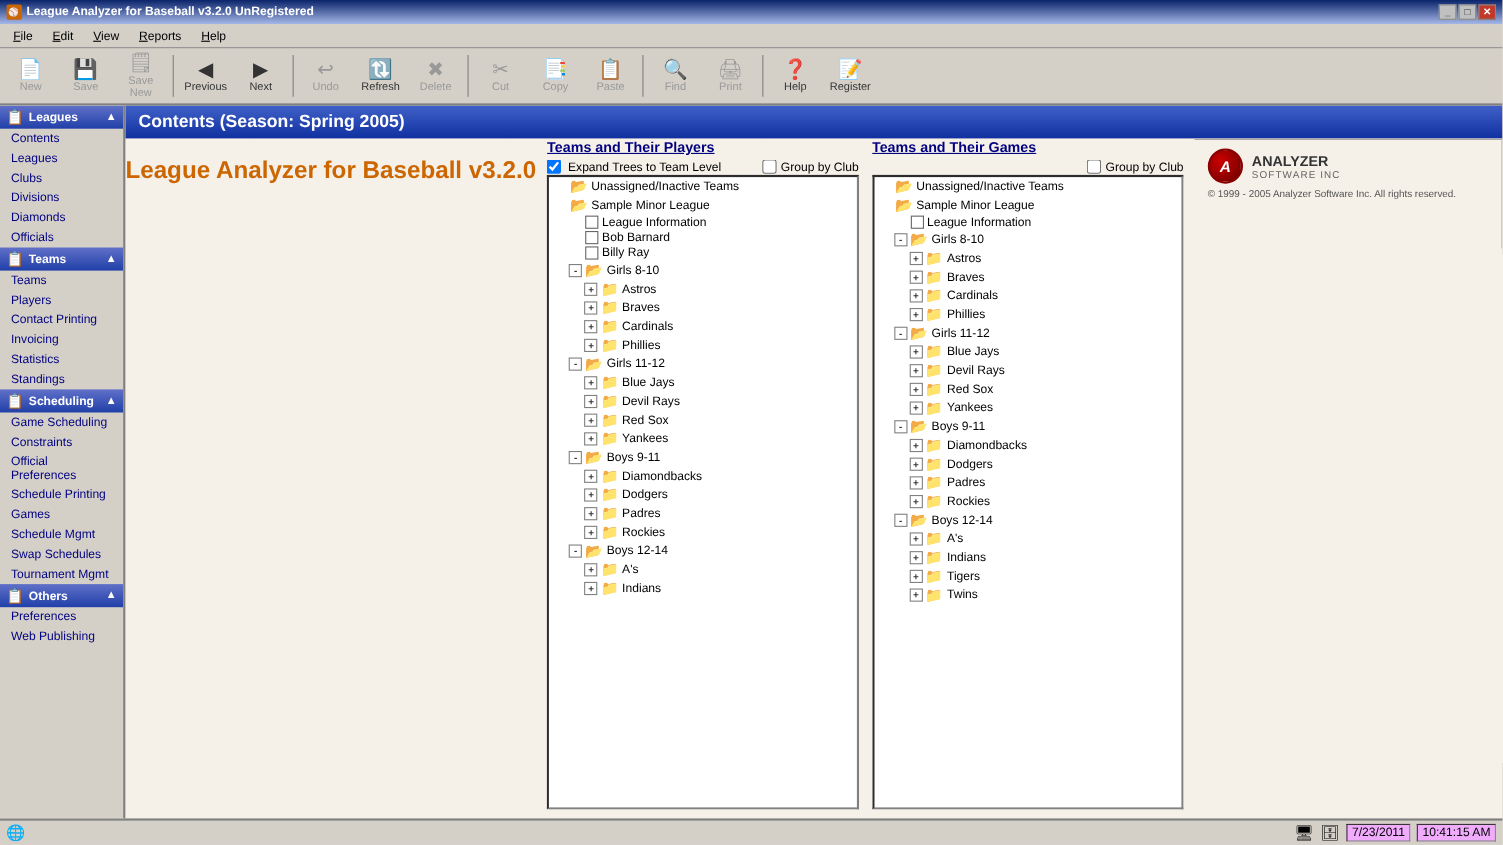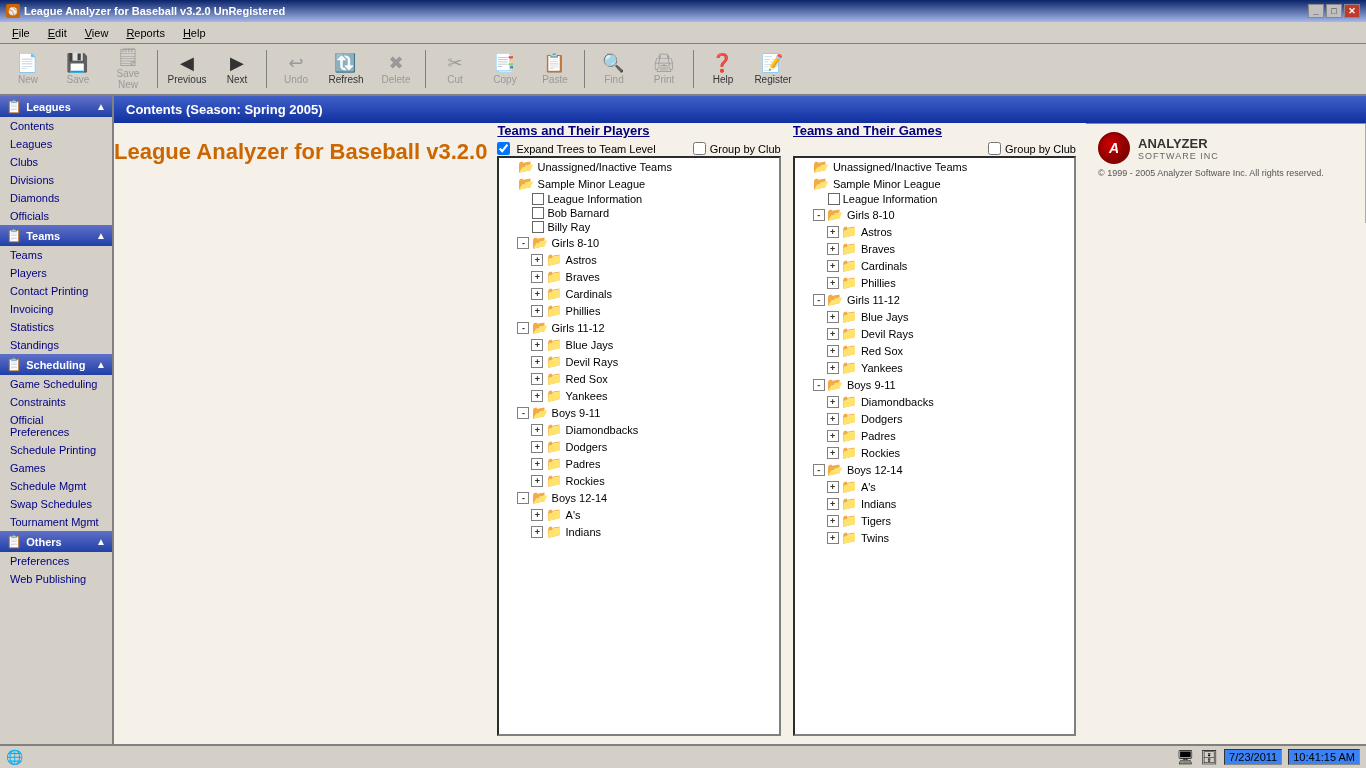--- a/index.html
+++ b/index.html
@@ -104,21 +104,21 @@
     #content-area {
       flex: 1;
       display: flex;
       flex-direction: column;
       overflow: hidden;
     }
     #content-header {
       background: linear-gradient(to bottom, #4060c8, #1030a0);
       color: white;
       padding: 6px 12px;
-      font-size: 13px;
+      font-size: 16px;
       font-weight: bold;
     }
     #content-body {
       flex: 1;
       background: #f5f0e8;
       overflow: hidden;
       display: flex;
       flex-direction: row;
     }
     #app-title {
@@ -275,21 +275,21 @@
       border-top: 2px solid #808080;
       display: flex;
       align-items: center;
       justify-content: space-between;
       padding: 0 6px;
       font-size: 11px;
     }
     #status-bar .status-left { display: flex; align-items: center; gap: 4px; }
     #status-bar .status-right { display: flex; align-items: center; gap: 6px; }
     .status-icon { font-size: 14px; }
-    .status-section { border: 1px inset #888; padding: 1px 4px; background: #3b82f6; font-size: 11px; }
+    .status-section { border: 1px inset #888; padding: 1px 4px; background: #f0abfc; font-size: 11px; }
   </style>
 </head>
 <body>
 
 <div id="title-bar">
   <div class="title-text">
     <div class="title-icon">⚾</div>
     <span>League Analyzer for Baseball v3.2.0 UnRegistered</span>
   </div>
   <div class="win-controls">

